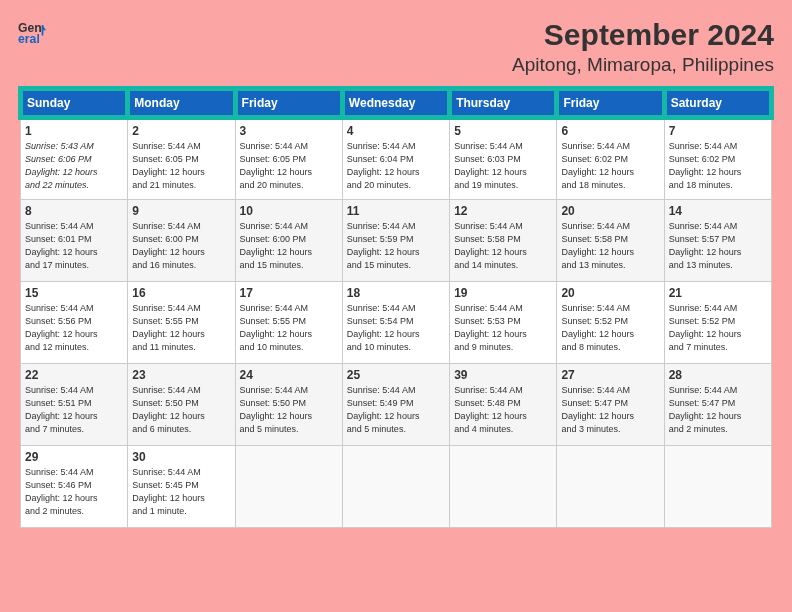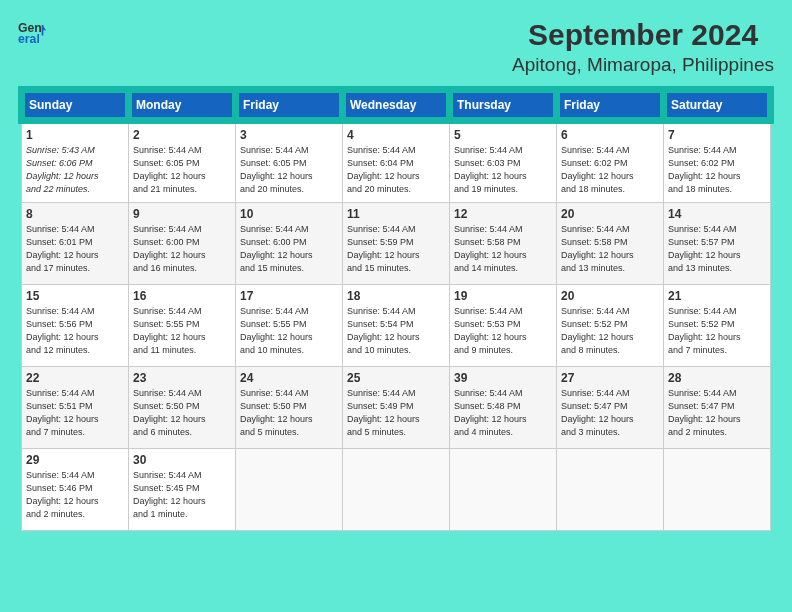--- a/index.html
+++ b/index.html
@@ -7,21 +7,21 @@
       font-family: Arial, sans-serif;
       background: #fff;
       width: 792px;
       height: 612px;
       overflow: hidden;
     }
     .page {
       width: 792px;
       height: 612px;
       padding: 18px 18px 10px 18px;
-      background: #5eead4;
+      background: #fca5a5;
     }
     .header {
       display: flex;
       justify-content: space-between;
       align-items: flex-start;
       margin-bottom: 10px;
     }
     .logo {
       display: flex;
       align-items: center;
@@ -34,21 +34,21 @@
       line-height: 1.2;
     }
     .logo-text span {
       color: #1565c0;
     }
     .logo-icon {
       width: 28px;
       height: 28px;
     }
     .title-block {
-      text-align: center;
+      text-align: right;
     }
     .month-title {
       font-size: 30px;
       font-weight: bold;
       color: #333;
     }
     .subtitle {
       font-size: 19px;
       color: #333;
       margin-top: 2px;
@@ -58,21 +58,21 @@
       border-collapse: collapse;
       table-layout: fixed;
     }
     .calendar th {
       background: #1565c0;
       color: #fff;
       font-size: 12px;
       font-weight: bold;
       padding: 5px 4px;
       text-align: left;
-      border: 7px solid #14b8a6;
+      border: 5px solid #14b8a6;
     }
     .calendar td {
       border: 1px solid #ccc;
       vertical-align: top;
       padding: 4px 4px 4px 4px;
       font-size: 9.5px;
       color: #333;
       background: #fff;
       height: 82px;
     }

